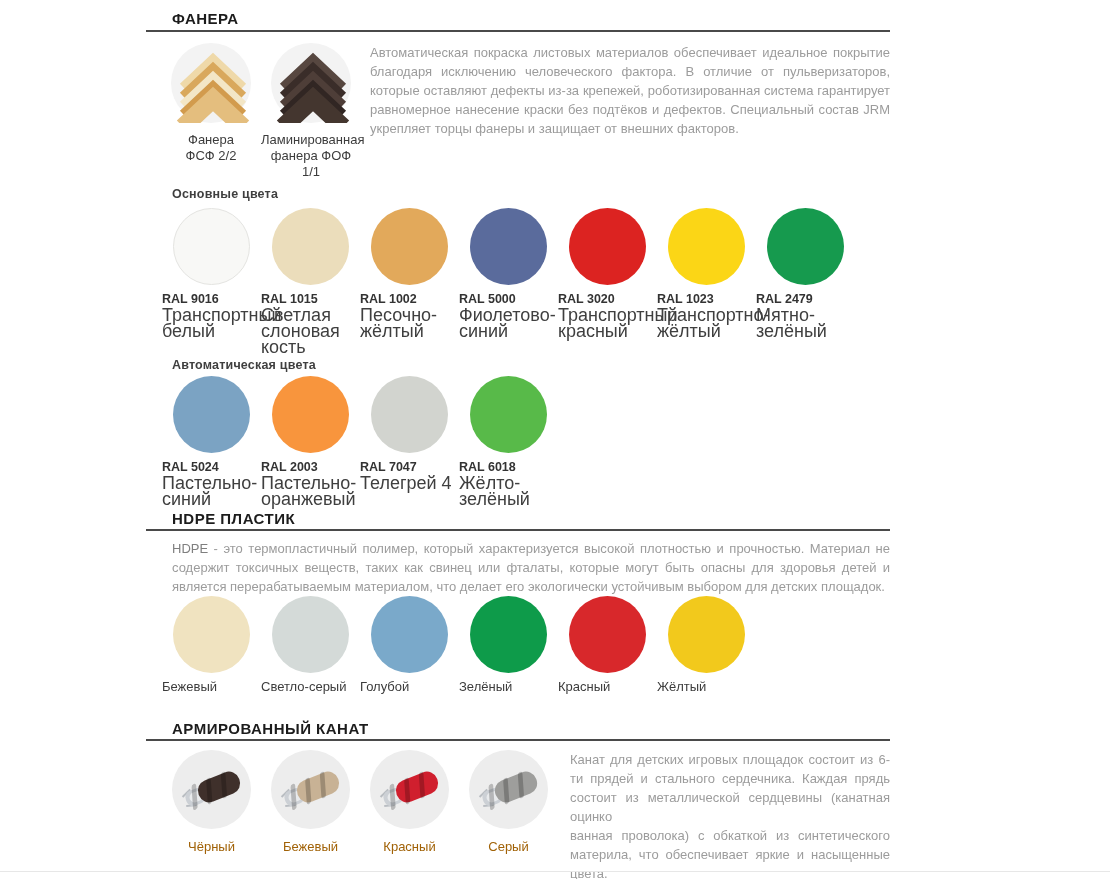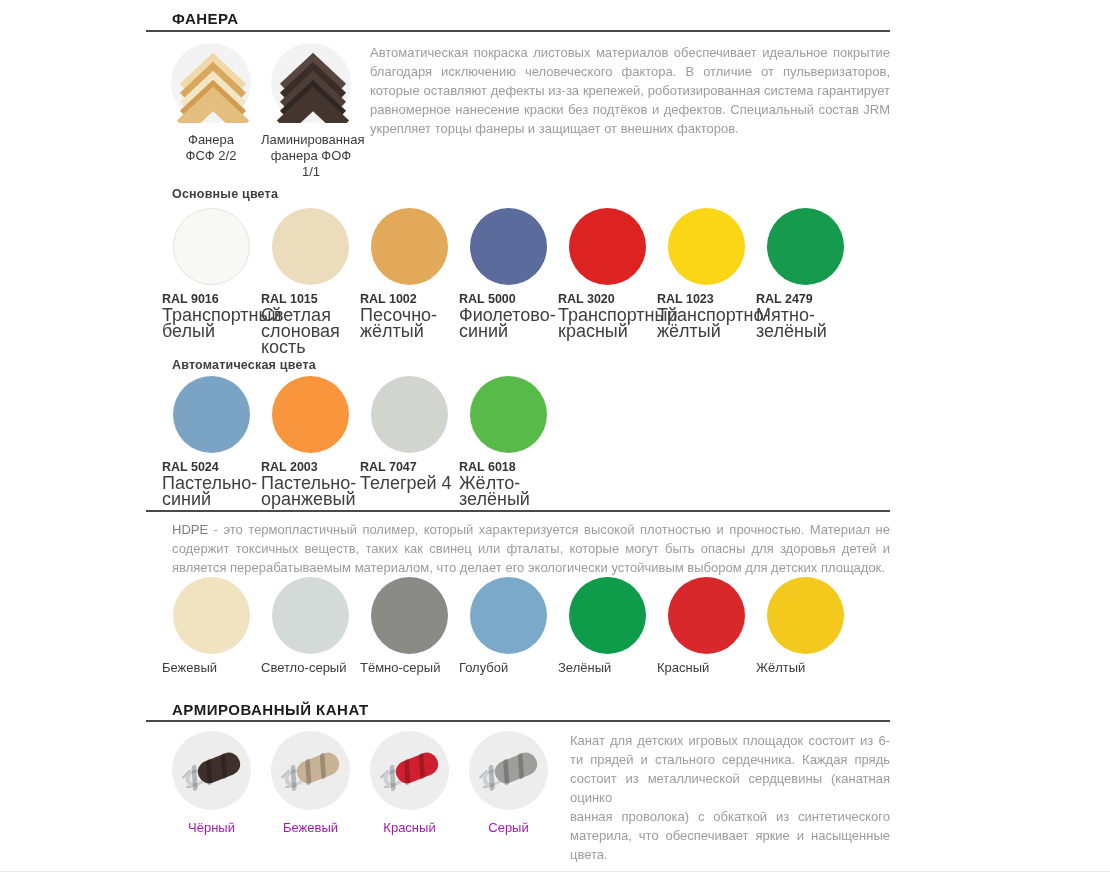--- a/index.html
+++ b/index.html
@@ -35,21 +35,21 @@
   .swatch-cell{width:99px;text-align:left;flex:0 0 99px;}
   .swatch{width:77px;height:77px;border-radius:50%;margin:0 auto;border:1px solid transparent;
           box-sizing:border-box;}
   .ral-code{margin-top:7px;font-size:12.5px;line-height:15px;font-weight:bold;color:#333333;}
   .ral-name{font-size:18px;line-height:16px;color:#3f3f3f;white-space:pre-line;}
   .plain-name{margin-top:6px;font-size:13px;line-height:16px;color:#3c3c3c;}
 
   .rope-row{margin-top:9px;}
   .ropes{width:424px;display:flex;padding-left:16px;box-sizing:border-box;}
   .rope-cell{width:99px;flex:0 0 99px;text-align:center;}
-  .rope-label{margin-top:6px;font-size:13px;line-height:16px;color:#a21caf;}
+  .rope-label{margin-top:6px;font-size:13px;line-height:16px;color:#a16207;}
   .bottom-line{position:absolute;left:0;top:871px;width:1110px;border-top:1px solid #e7e7e7;}
 </style>
 </head>
 <body>
 
 <div class="wrapper">
 
   <h2 class="sec-title mt-11">ФАНЕРА</h2>
   <div class="rule"></div>
 
@@ -156,37 +156,34 @@
       <div class="ral-name">Телегрей 4</div>
     </div>
     <div class="swatch-cell">
       <div class="swatch" style="background-color: rgb(88, 186, 73);"></div>
       <div class="ral-code">RAL 6018</div>
       <div class="ral-name">Жёлто-
 зелёный</div>
     </div>
   </div>
 
+  <h2 class="sec-title mt-4">HDPE ПЛАСТИК</h2>
   <div class="rule thin"></div>
   <p class="desc desc-hdpe"><span class="desc-lead">HDPE</span><span> - это термопластичный полимер, который характеризуется высокой плотностью и прочностью. Материал не содержит токсичных веществ, таких как свинец или фталаты, которые могут быть опасны для здоровья детей и является перерабатываемым материалом, что делает его экологически устойчивым выбором для детских площадок.</span></p>
 
   <div class="swatch-row hdpe">
     <div class="swatch-cell">
       <div class="swatch" style="background-color: rgb(240, 227, 192);"></div>
       <div class="plain-name">Бежевый</div>
     </div>
     <div class="swatch-cell">
       <div class="swatch" style="background-color: rgb(212, 218, 216);"></div>
       <div class="plain-name">Светло-серый</div>
     </div>
     <div class="swatch-cell">
-      <div class="swatch" style="background-color: rgb(138, 139, 135);"></div>
-      <div class="plain-name">Тёмно-серый</div>
-    </div>
-    <div class="swatch-cell">
       <div class="swatch" style="background-color: rgb(122, 169, 202);"></div>
       <div class="plain-name">Голубой</div>
     </div>
     <div class="swatch-cell">
       <div class="swatch" style="background-color: rgb(14, 155, 74);"></div>
       <div class="plain-name">Зелёный</div>
     </div>
     <div class="swatch-cell">
       <div class="swatch" style="background-color: rgb(216, 40, 43);"></div>
       <div class="plain-name">Красный</div>

